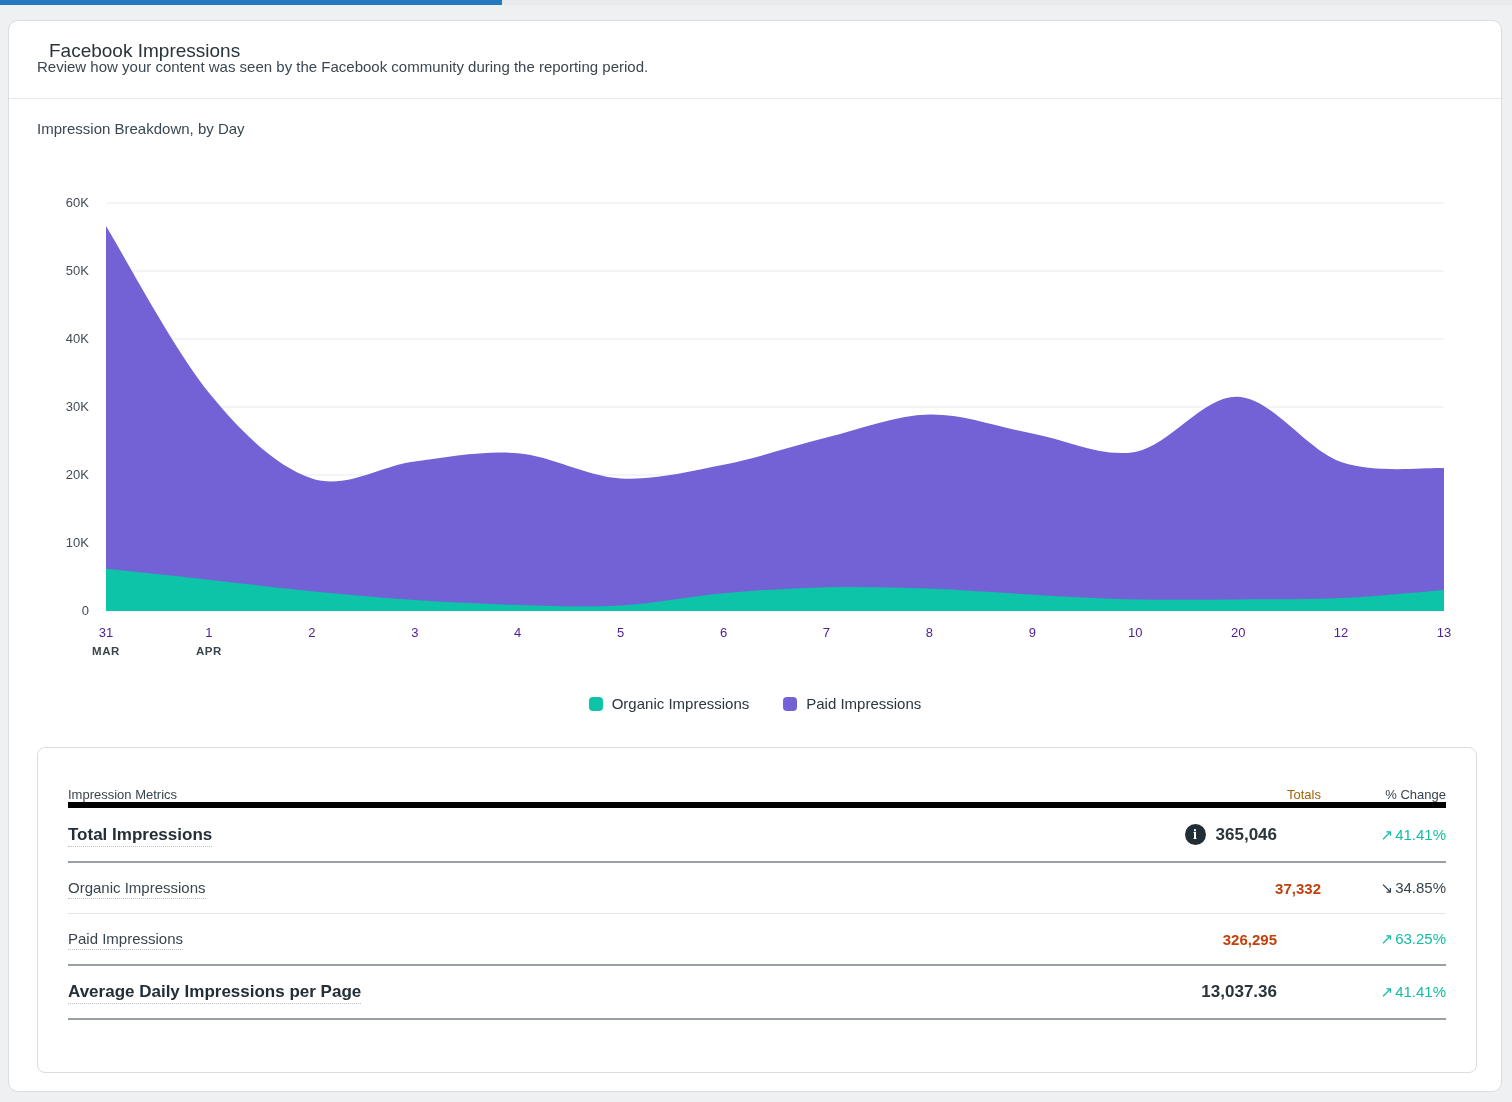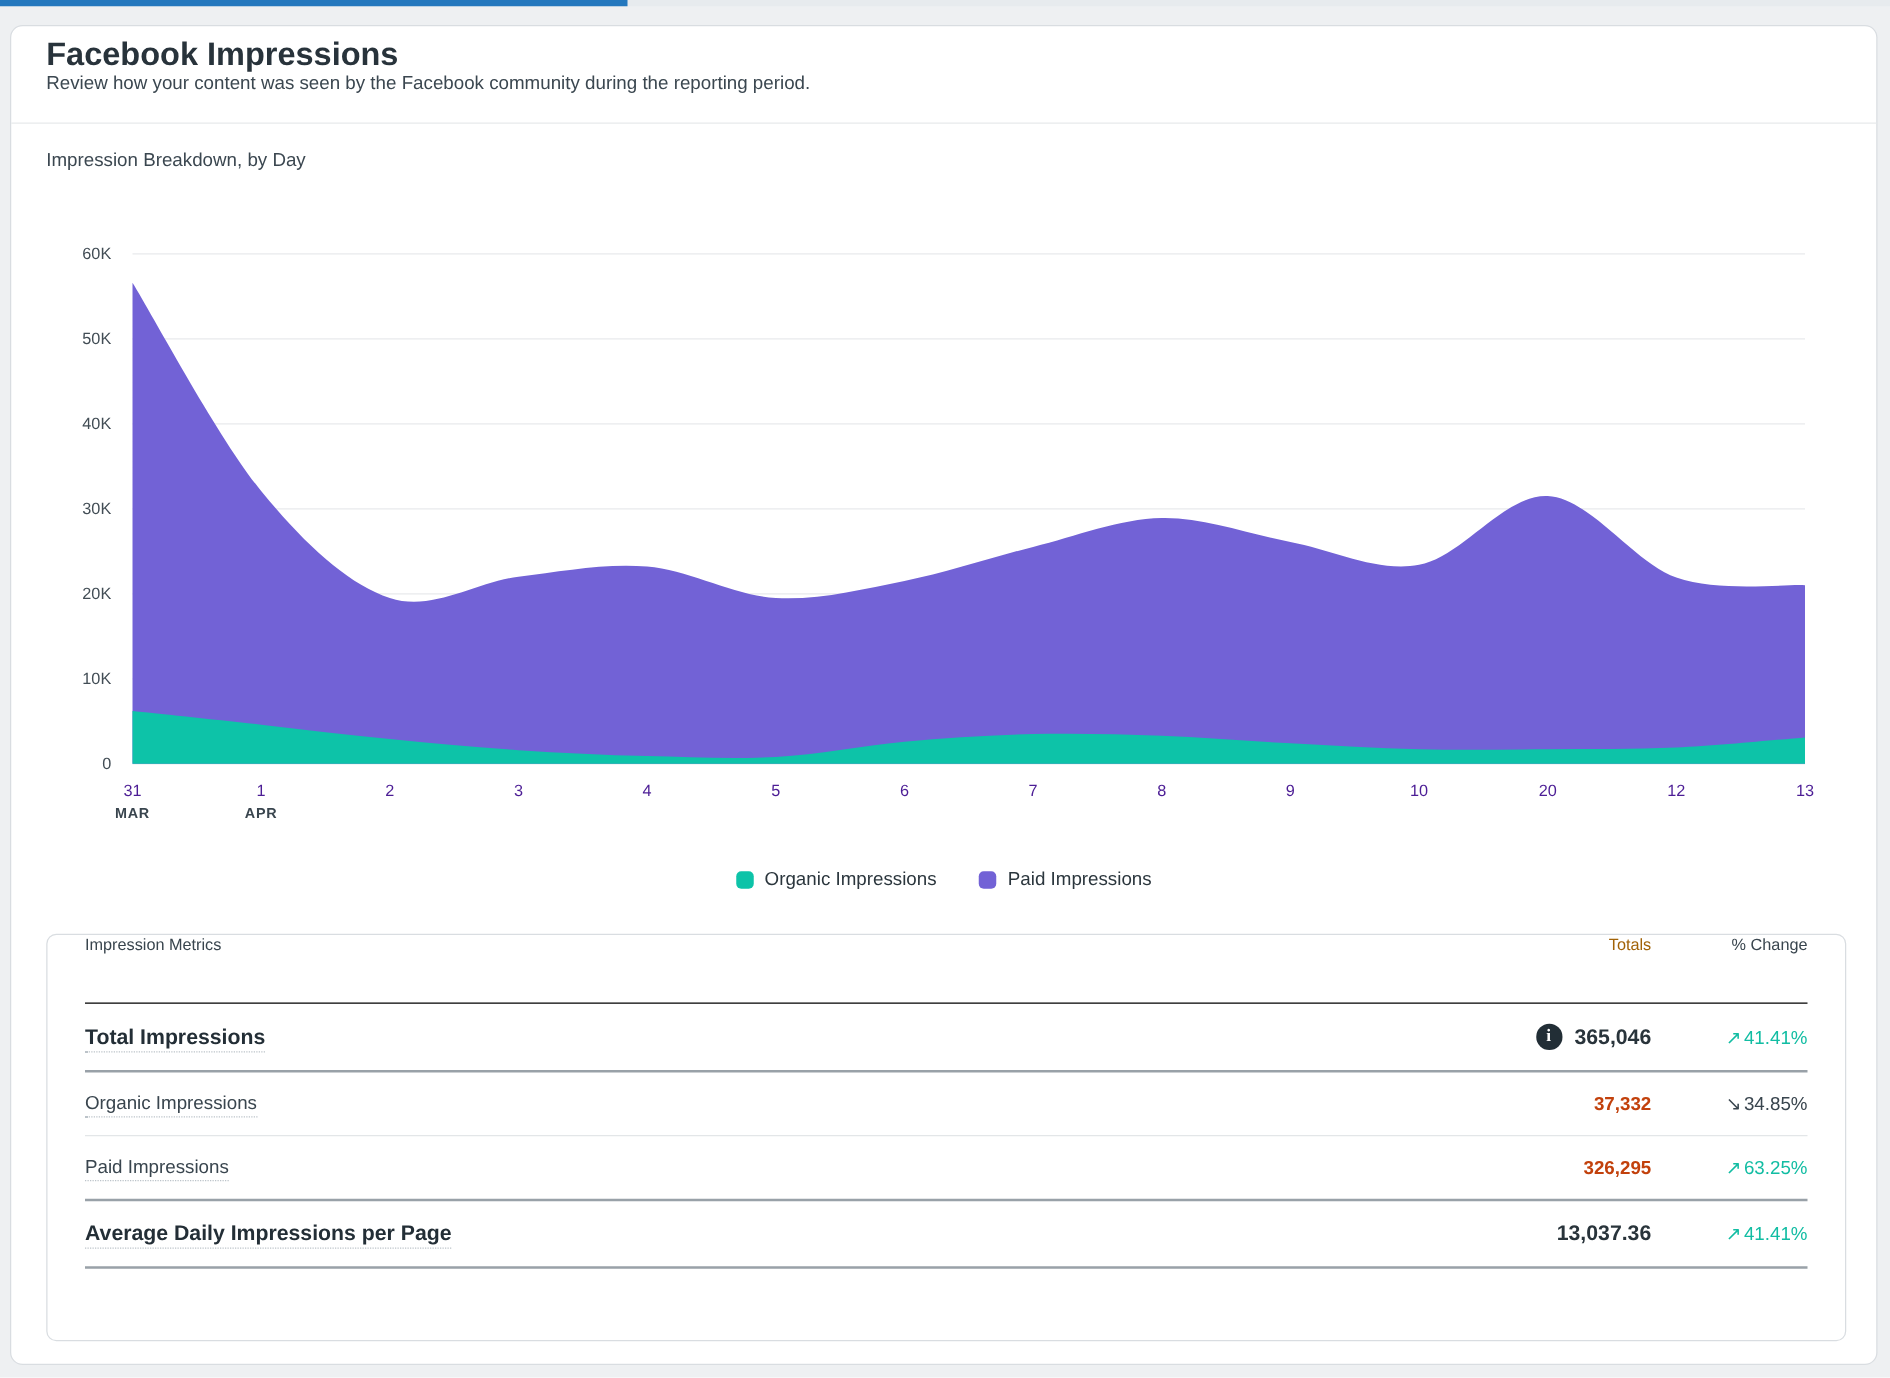--- a/index.html
+++ b/index.html
@@ -10,48 +10,48 @@
     -webkit-font-smoothing:antialiased;
   }
   
   .progress-track{position:absolute;left:0;top:0;width:1512px;height:5px;background:#e7ebee;z-index:9;}
   .progress-fill{height:100%;background:#2478BE;width:0;}
 
   
   .card{position:absolute;left:8px;top:20px;width:1494px;height:1072px;background:#ffffff;
         border:1px solid #d9dde1;border-radius:10px;box-sizing:border-box;}
 
-  .page-title{position:absolute;left:28px;top:7px;font-size:26px;font-weight:700;color:#28333b;margin:0;}
+  .page-title{position:absolute;left:28px;top:7px;font-size:19px;font-weight:400;color:#28333b;margin:12px;}
   .page-subtitle{position:absolute;left:28px;top:37px;font-size:15px;color:#3b4750;margin:0;}
   .header-divider{position:absolute;left:0;top:77px;width:100%;height:1px;background:#e7eaec;}
   .section-label{position:absolute;left:28px;top:99px;font-size:15px;color:#3b4750;}
 
   .y-tick{position:absolute;left:0;width:80px;text-align:right;font-size:13px;color:#424d55;height:18px;line-height:18px;}
   #chart-svg{position:absolute;left:0;top:160px;}
   .x-tick{position:absolute;width:80px;text-align:center;font-size:13px;color:#4c1d95;top:604px;}
   .x-month{position:absolute;width:80px;text-align:center;font-size:11.5px;font-weight:700;letter-spacing:.6px;color:#39454e;top:624px;}
 
   .legend{position:absolute;left:0;top:674px;width:100%;display:flex;justify-content:center;align-items:center;gap:34px;}
   .legend-item{display:flex;align-items:center;gap:9px;font-size:15px;color:#2b363d;}
   .swatch{width:14px;height:14px;border-radius:4px;display:inline-block;}
 
   .table-card{position:absolute;left:28px;top:726px;width:1440px;height:326px;box-sizing:border-box;
               border:1px solid #d9dde1;border-radius:8px;padding:0 30px;display:flex;flex-direction:column;background:#fff;}
-  .t-header{display:flex;align-items:flex-start;height:54px;border-bottom:1px solid #000000;font-size:13px;color:#39454e;flex:none;}
+  .t-header{display:flex;align-items:flex-end;height:54px;border-bottom:6px solid #000000;font-size:13px;color:#39454e;flex:none;}
   .t-row{display:flex;align-items:center;flex:none;}
   .cell-label{flex:1;min-width:0;}
   .cell-value{width:240px;display:flex;justify-content:flex-end;align-items:center;font-size:15px;color:#c2410c;font-weight:bold;}
   .t-header .cell-value{display:block;text-align:right;font-size:13px;color:#a16207;font-weight:400;}
   .cell-change{width:125px;text-align:right;font-size:15px;color:#39454e;white-space:nowrap;}
   .t-header .cell-change{font-size:13px;}
   .cell-change.pos{color:#12BDA3;}
   .metric-label{font-size:15px;color:#39454e;border-bottom:1px dotted #bcc3c9;padding-bottom:2px;cursor:default;}
   .t-row.emph .metric-label{font-size:17px;font-weight:700;color:#232e36;}
   .t-row.emph .cell-value{font-size:17px;font-weight:700;color:#29343b;}
-  .divider-strong{border-bottom:2px solid #99a1a8;}
+  .divider-strong{border-bottom:2px solid #99a1a8;gap:44px;}
   .divider-light{border-bottom:1px solid #e3e6e8;}
   .info-icon{width:21px;height:21px;border-radius:50%;background:#222e36;color:#ffffff;
              display:inline-flex;align-items:center;justify-content:center;margin-right:10px;
              font-family:"Liberation Serif", serif;font-weight:700;font-size:14px;flex:none;}
   .arrow{margin-right:2px;}
 </style>
 </head>
 <body>
 
 <div class="progress-track">

